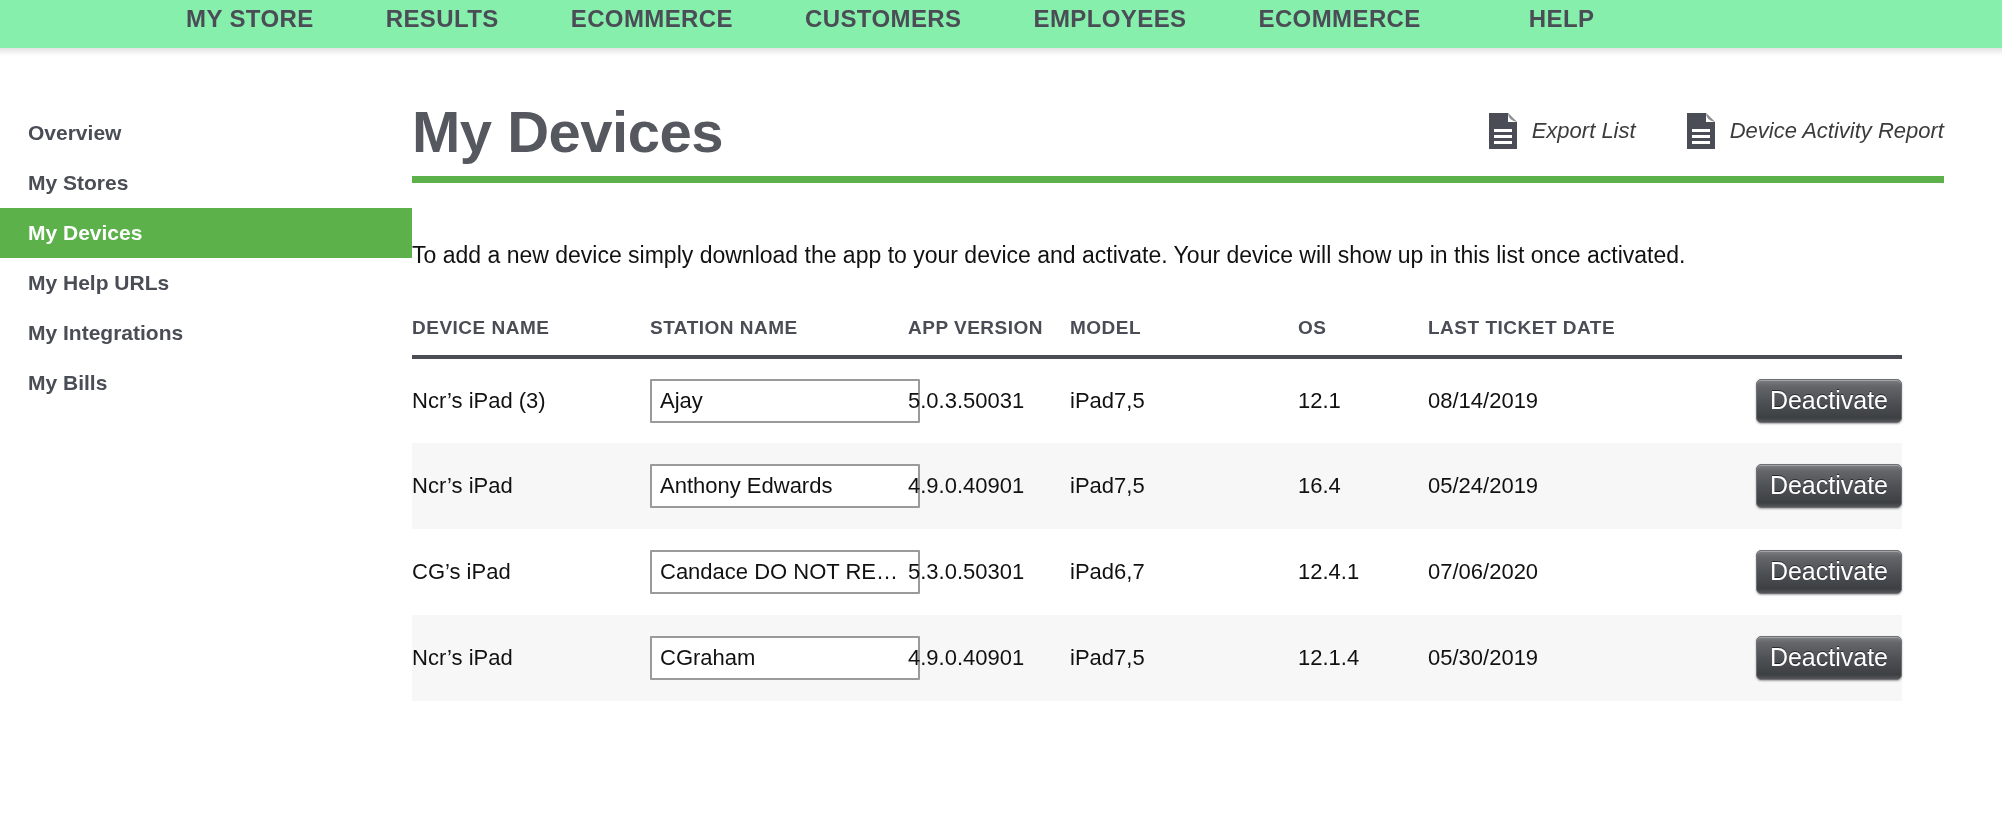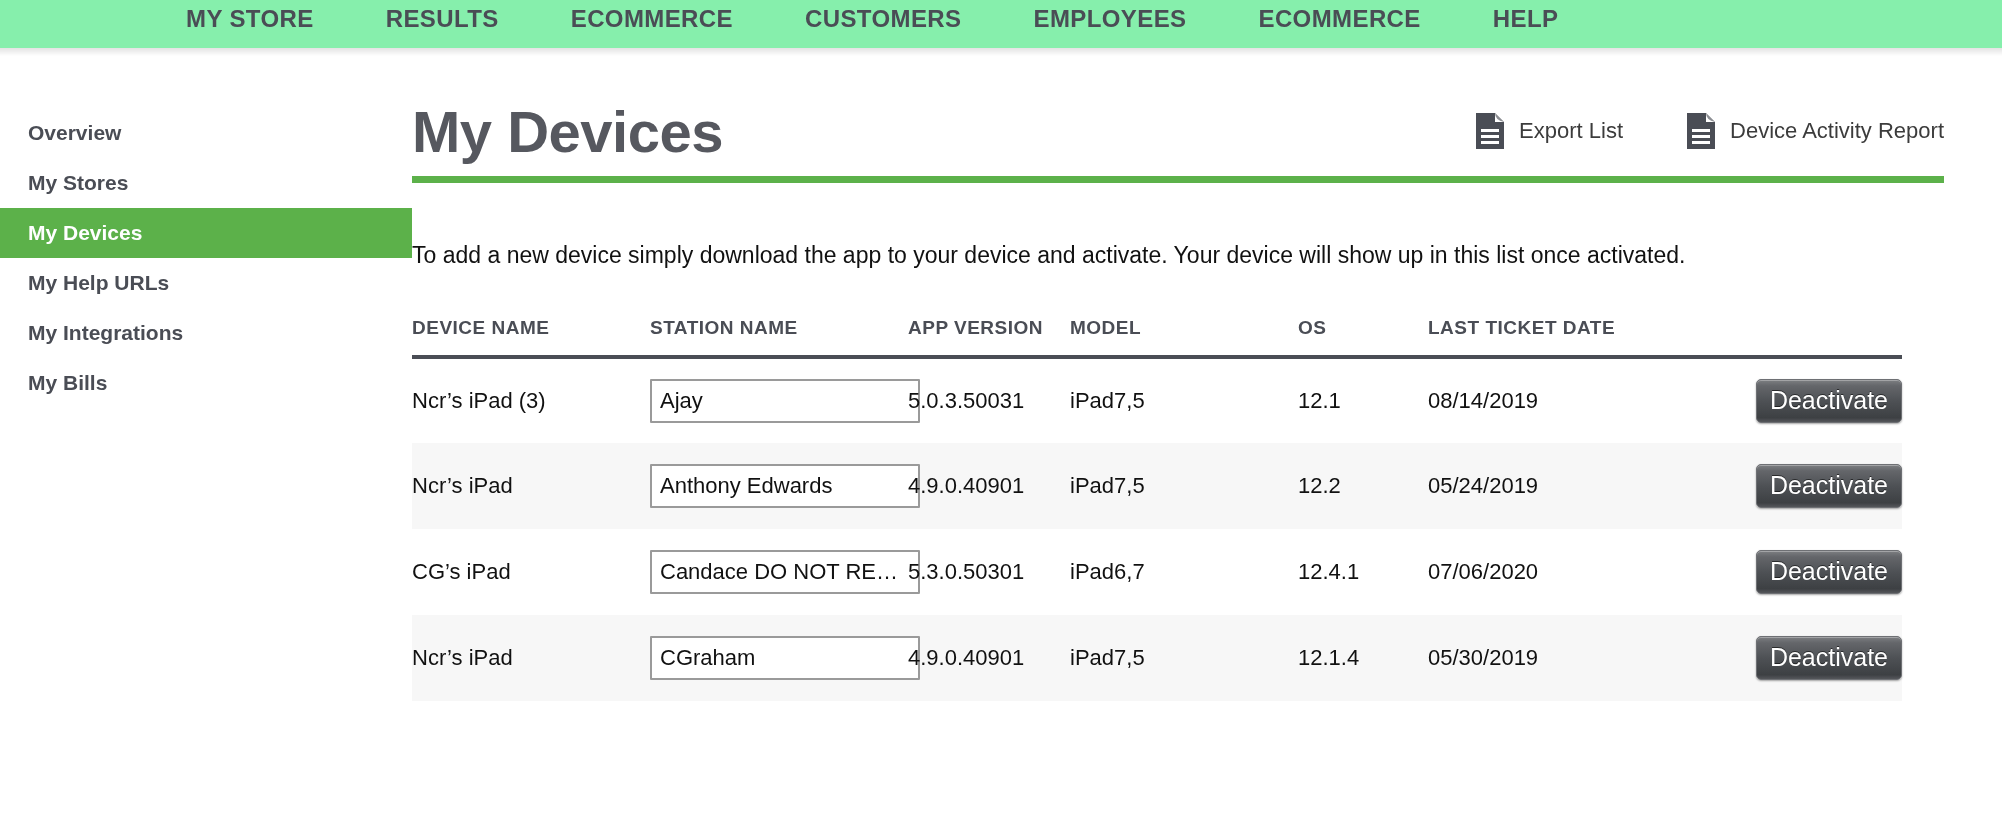--- a/index.html
+++ b/index.html
@@ -38,21 +38,21 @@
   .nav-item {
     font-size: 24px;
     font-weight: bold;
     letter-spacing: 0.4px;
     color: #4a4d55;
     cursor: pointer;
     white-space: nowrap;
     margin-right: 72px;
     line-height: 30px;
   }
-  .nav-item:last-child { margin-right: 0; }
+  .nav-item:last-child { margin-right: 0; margin-left: 36px; }
 
   
   .page {
     display: flex;
     padding-top: 52px;
   }
 
   
   .sidebar {
     width: 412px;
@@ -92,22 +92,23 @@
     font-weight: bold;
     color: #56585f;
     line-height: 64px;
     letter-spacing: -0.5px;
     margin: 0;
     white-space: nowrap;
   }
   .actions {
     display: flex;
     align-items: center;
-    gap: 17px;
+    gap: 4px;
     padding-bottom: 14px;
+    font-style: italic;
   }
   .action {
     display: flex;
     align-items: center;
     cursor: pointer;
     margin-left: 46px;
     white-space: nowrap;
   }
   .action-label {
     font-size: 22px;
@@ -303,21 +304,21 @@
           </td>
         </tr>
 
         <tr class="alt">
           <td class="cell-device">Ncr’s iPad</td>
           <td class="cell-station">
             <input class="station-input" type="text" value="Anthony Edwards" style="">
           </td>
           <td>4.9.0.40901</td>
           <td>iPad7,5</td>
-          <td>12.2</td>
+          <td>16.4</td>
           <td>05/24/2019</td>
           <td class="cell-action">
             <button class="deactivate">Deactivate</button>
           </td>
         </tr>
 
         <tr>
           <td class="cell-device">CG’s iPad</td>
           <td class="cell-station">
             <input class="station-input" type="text" value="Candace DO NOT REMOVE" style="">

